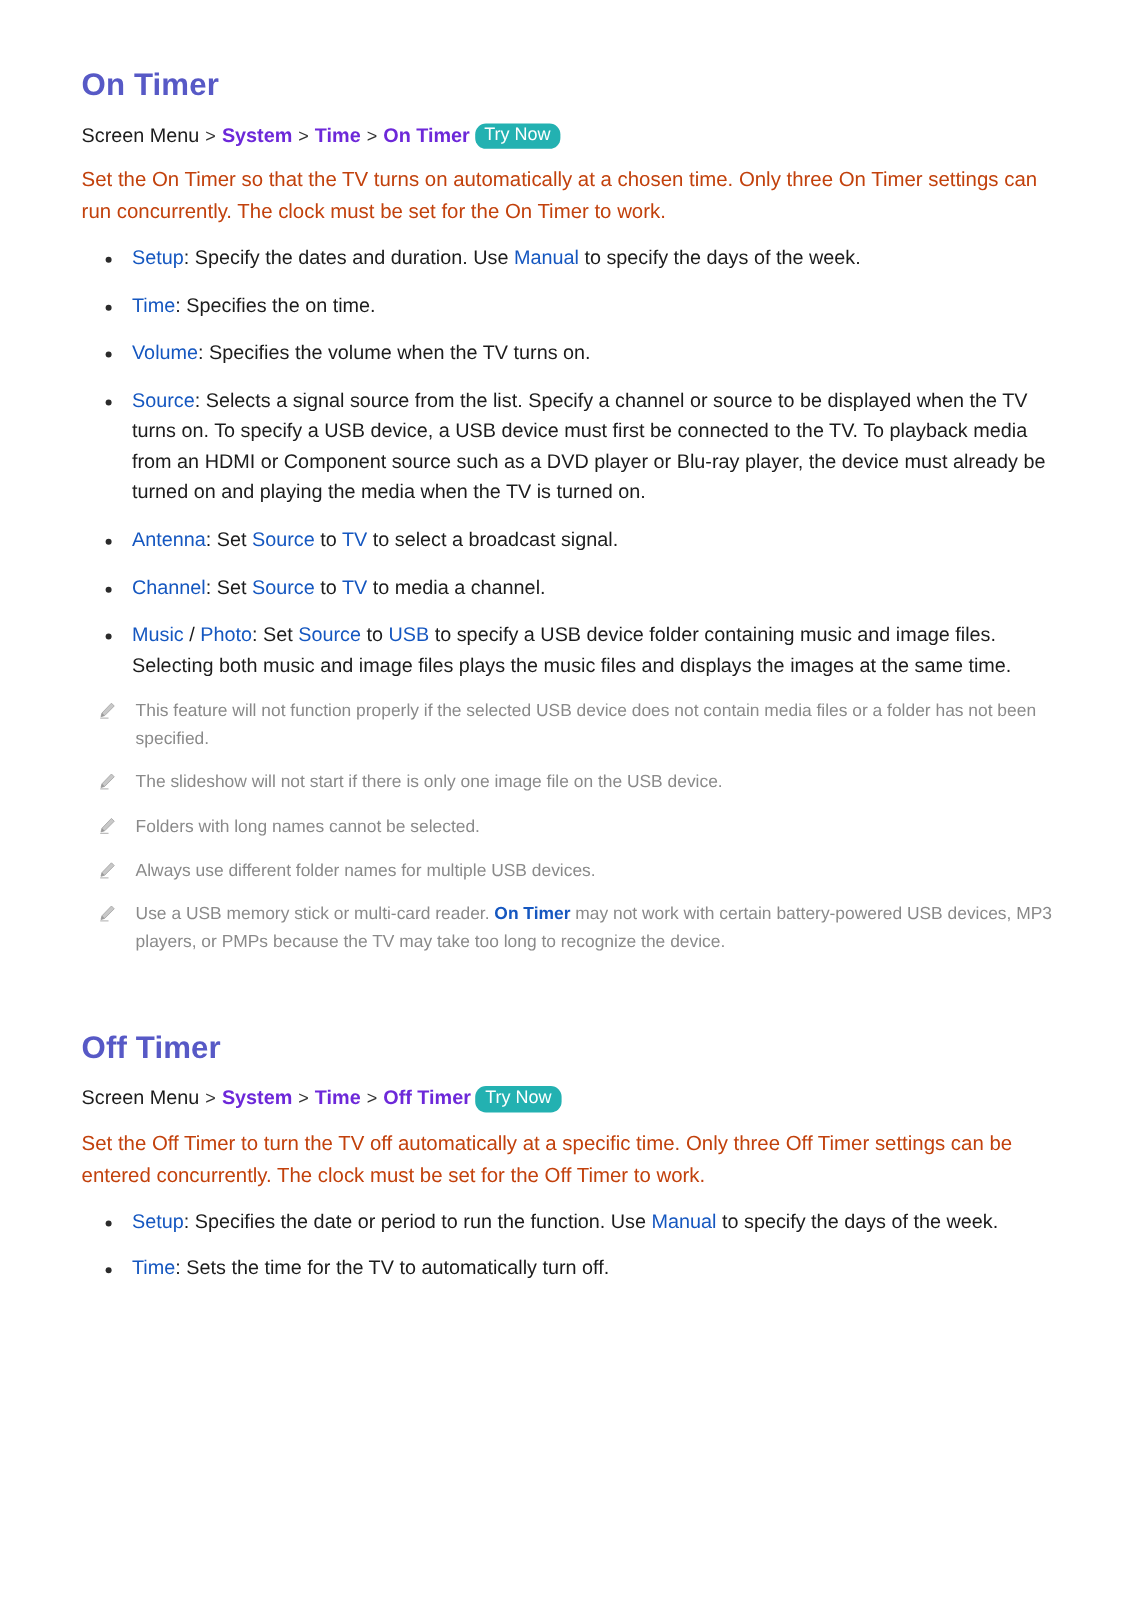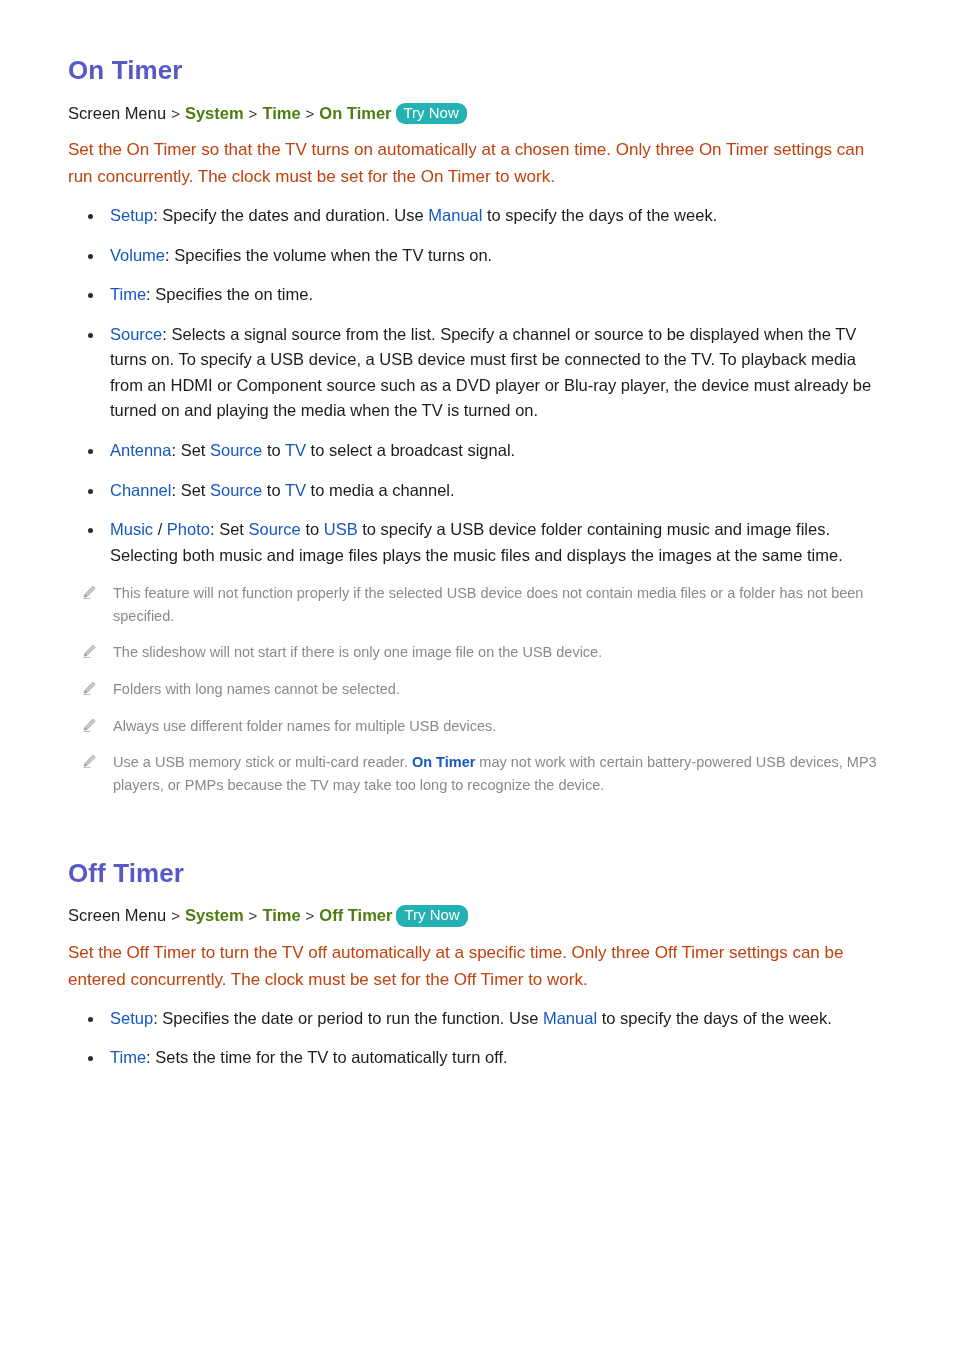--- a/index.html
+++ b/index.html
@@ -37,21 +37,21 @@
 
   
   .breadcrumb {
     font-size: 16.5px;
     line-height: 1.5;
     color: #1c1c1c;
     margin: 0 0 12px 0;
     white-space: nowrap;
   }
   .breadcrumb .crumb-root { color: #1c1c1c; }
-  .breadcrumb .crumb-link { color: #4d7c0f; font-weight: bold; }
+  .breadcrumb .crumb-link { color: #6d28d9; font-weight: bold; }
   .breadcrumb .sep {
     color: #333333;
     font-weight: normal;
     margin: 0 5px;
     font-size: 15px;
   }
   .try-now {
     display: inline-block;
     background: #23b1b1;
     color: #ffffff;
@@ -132,22 +132,22 @@
 <body>
 
 <div class="page">
   <div id="sections-root">
       <div class="section">
         <h1 class="section-title">On Timer</h1>
         <div class="breadcrumb"><span class="crumb-root">Screen Menu</span><span class="sep">&gt;</span><span class="crumb-link">System</span><span class="sep">&gt;</span><span class="crumb-link">Time</span><span class="sep">&gt;</span><span class="crumb-link">On Timer</span><span class="try-now">Try Now</span></div>
         <p class="body-text">Set the On Timer so that the TV turns on automatically at a chosen time. Only three On Timer settings can run concurrently. The clock must be set for the On Timer to work.</p>
         <ul class="bullets">
           <li><span class="kw">Setup</span><span>: Specify the dates and duration. Use </span><span class="kw">Manual</span><span> to specify the days of the week.</span></li>
+          <li><span class="kw">Time</span><span>: Specifies the on time.</span></li>
           <li><span class="kw">Volume</span><span>: Specifies the volume when the TV turns on.</span></li>
-          <li><span class="kw">Time</span><span>: Specifies the on time.</span></li>
           <li><span class="kw">Source</span><span>: Selects a signal source from the list. Specify a channel or source to be displayed when the TV turns on. To specify a USB device, a USB device must first be connected to the TV. To playback media from an HDMI or Component source such as a DVD player or Blu-ray player, the device must already be turned on and playing the media when the TV is turned on.</span></li>
           <li><span class="kw">Antenna</span><span>: Set </span><span class="kw">Source</span><span> to </span><span class="kw">TV</span><span> to select a broadcast signal.</span></li>
           <li><span class="kw">Channel</span><span>: Set </span><span class="kw">Source</span><span> to </span><span class="kw">TV</span><span> to media a channel.</span></li>
           <li><span class="kw">Music</span><span> / </span><span class="kw">Photo</span><span>: Set </span><span class="kw">Source</span><span> to </span><span class="kw">USB</span><span> to specify a USB device folder containing music and image files. Selecting both music and image files plays the music files and displays the images at the same time.</span></li>
         </ul>
         <ul class="notes">
           <li><span class="note-icon"><svg viewBox="0 0 16 16" width="15" height="16" xmlns="http://www.w3.org/2000/svg">
                 <path d="M11.6 1.6 L14.1 4.1 L5.6 12.6 L2.3 13.6 L3.2 10.3 Z" fill="#c8c8c8" stroke="#a8a8a8" stroke-width="0.8" stroke-linejoin="round"></path>
                 <path d="M3.2 10.3 L5.6 12.6 L2.3 13.6 Z" fill="#9a9a9a"></path>
                 <line x1="1.6" y1="14.9" x2="9.0" y2="14.9" stroke="#bdbdbd" stroke-width="1.1"></line>

